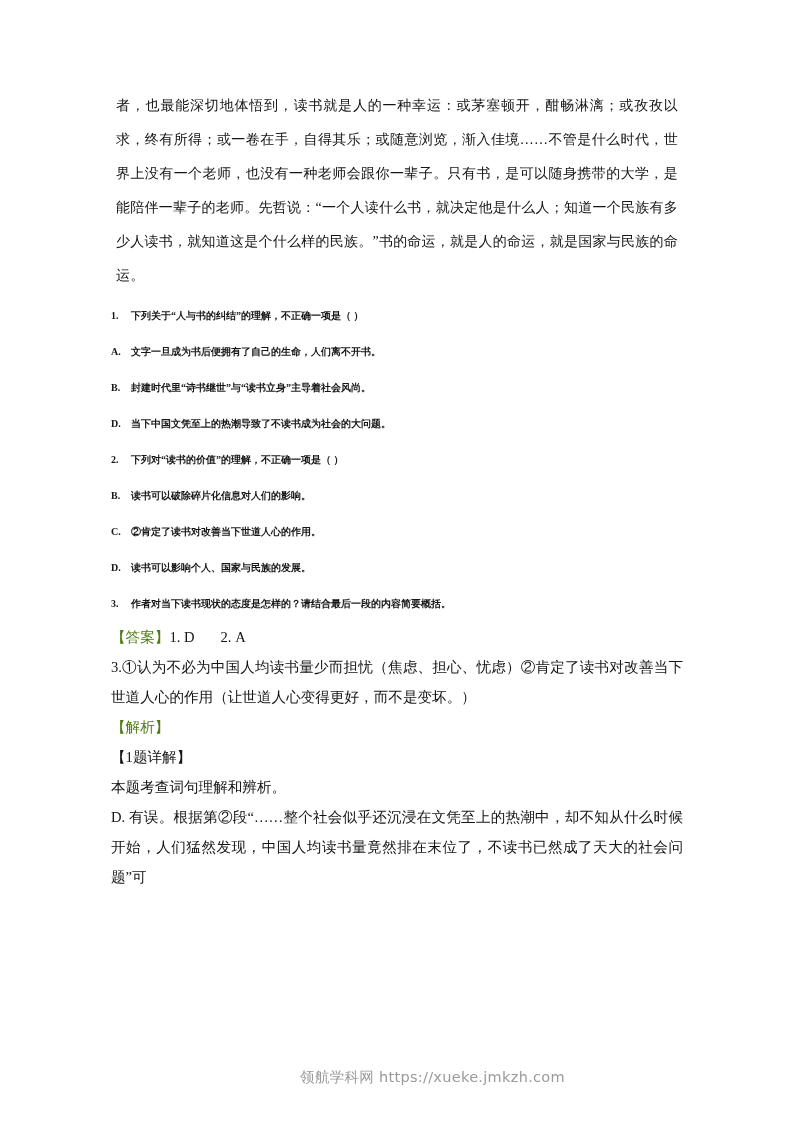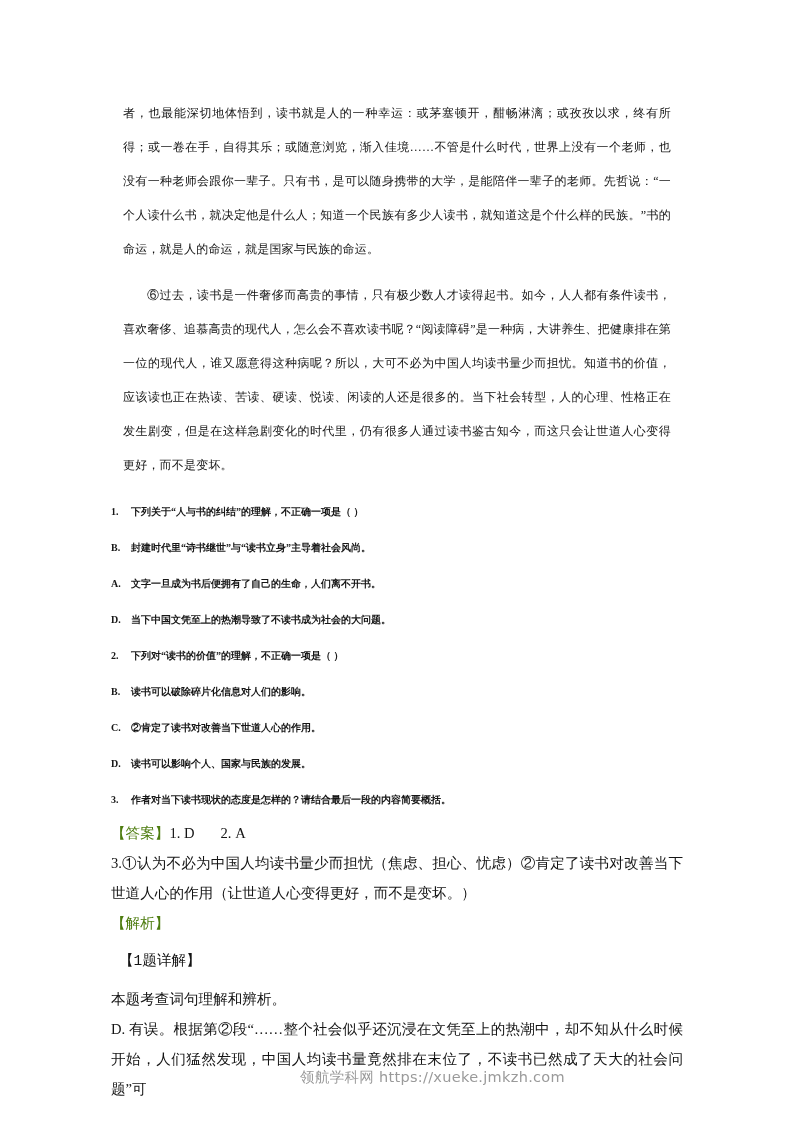--- a/index.html
+++ b/index.html
@@ -27,26 +27,26 @@
 
   .content {
     position: absolute;
     left: 111px;
     top: 84px;
     width: 572px;
   }
 
   
   .passage {
-    font-size: 12px;
+    font-size: 14px;
     line-height: 34px;
     text-align: justify;
     text-justify: inter-ideograph;
     letter-spacing: 0.2px;
-    margin: 12px;
+    margin: 5px;
     color: #141414;
   }
   .passage.indent {
     text-indent: 2em;
   }
 
   
   .qline {
     font-size: 10px;
     line-height: 36px;
@@ -74,24 +74,23 @@
     color: #4d7c0f;
     font-weight: normal;
   }
   .ansline .spacer {
     display: inline-block;
     width: 26px;
   }
   .bracket-head {
     font-size: 14.6px;
     line-height: 30px;
-    margin: 8px;
+    margin: 0;
     color: #141414;
     font-weight: normal;
-    font-family: Liberation Mono, monospace;
   }
   .explain {
     font-size: 14.6px;
     line-height: 30px;
     margin: 0;
     color: #141414;
     text-align: justify;
     text-justify: inter-ideograph;
   }
 
@@ -111,30 +110,29 @@
 </style>
 </head>
 <body>
 
 <div class="page">
 
   <div class="content">
 
     <p class="passage">者，也最能深切地体悟到，读书就是人的一种幸运：或茅塞顿开，酣畅淋漓；或孜孜以求，终有所得；或一卷在手，自得其乐；或随意浏览，渐入佳境……不管是什么时代，世界上没有一个老师，也没有一种老师会跟你一辈子。只有书，是可以随身携带的大学，是能陪伴一辈子的老师。先哲说：“一个人读什么书，就决定他是什么人；知道一个民族有多少人读书，就知道这是个什么样的民族。”书的命运，就是人的命运，就是国家与民族的命运。</p>
 
-    <p class="passage indent">⑥过去，读书是一件奢侈而高贵的事情，只有极少数人才读得起书。如今，人人都有条件读书，喜欢奢侈、追慕高贵的现代人，怎么会不喜欢读书呢？“阅读障碍”是一种病，大讲养生、把健康排在第一位的现代人，谁又愿意得这种病呢？所以，大可不必为中国人均读书量少而担忧。知道书的价值，应该读也正在热读、苦读、硬读、悦读、闲读的人还是很多的。当下社会转型，人的心理、性格正在发生剧变，但是在这样急剧变化的时代里，仍有很多人通过读书鉴古知今，而这只会让世道人心变得更好，而不是变坏。</p>
 
     <p class="qline">
       <span class="marker">1.</span><span>下列关于“人与书的纠结”的理解，不正确一项是（    ）</span>
     </p>
     <p class="qline">
-      <span class="marker">B.</span><span>封建时代里“诗书继世”与“读书立身”主导着社会风尚。</span>
+      <span class="marker">A.</span><span>文字一旦成为书后便拥有了自己的生命，人们离不开书。</span>
     </p>
     <p class="qline">
-      <span class="marker">A.</span><span>文字一旦成为书后便拥有了自己的生命，人们离不开书。</span>
+      <span class="marker">B.</span><span>封建时代里“诗书继世”与“读书立身”主导着社会风尚。</span>
     </p>
     <p class="qline">
       <span class="marker">D.</span><span>当下中国文凭至上的热潮导致了不读书成为社会的大问题。</span>
     </p>
 
     <p class="qline">
       <span class="marker">2.</span><span>下列对“读书的价值”的理解，不正确一项是（    ）</span>
     </p>
     <p class="qline">
       <span class="marker">B.</span><span>读书可以破除碎片化信息对人们的影响。</span>

